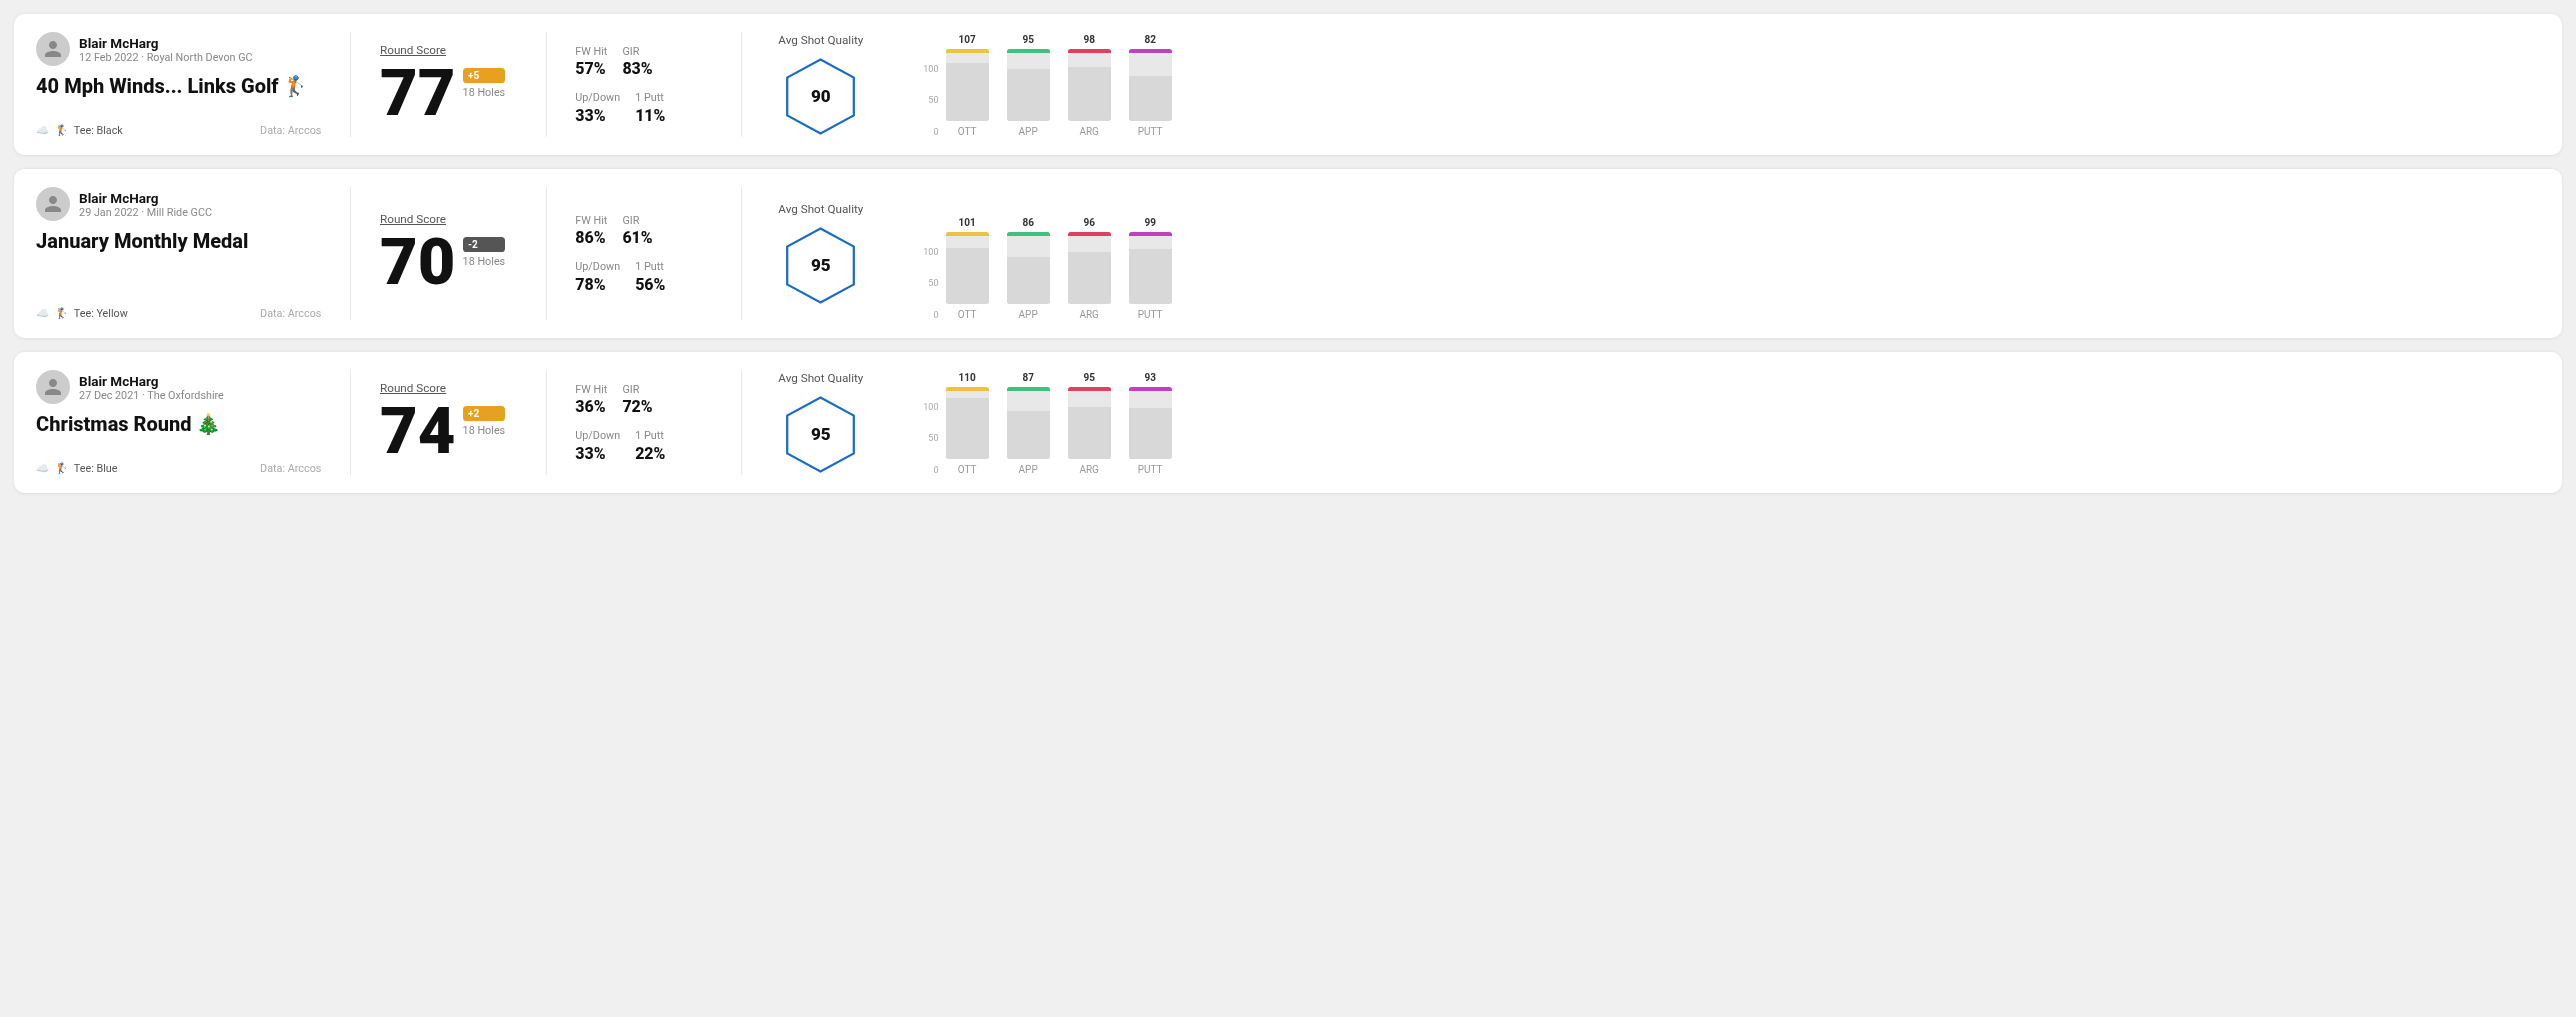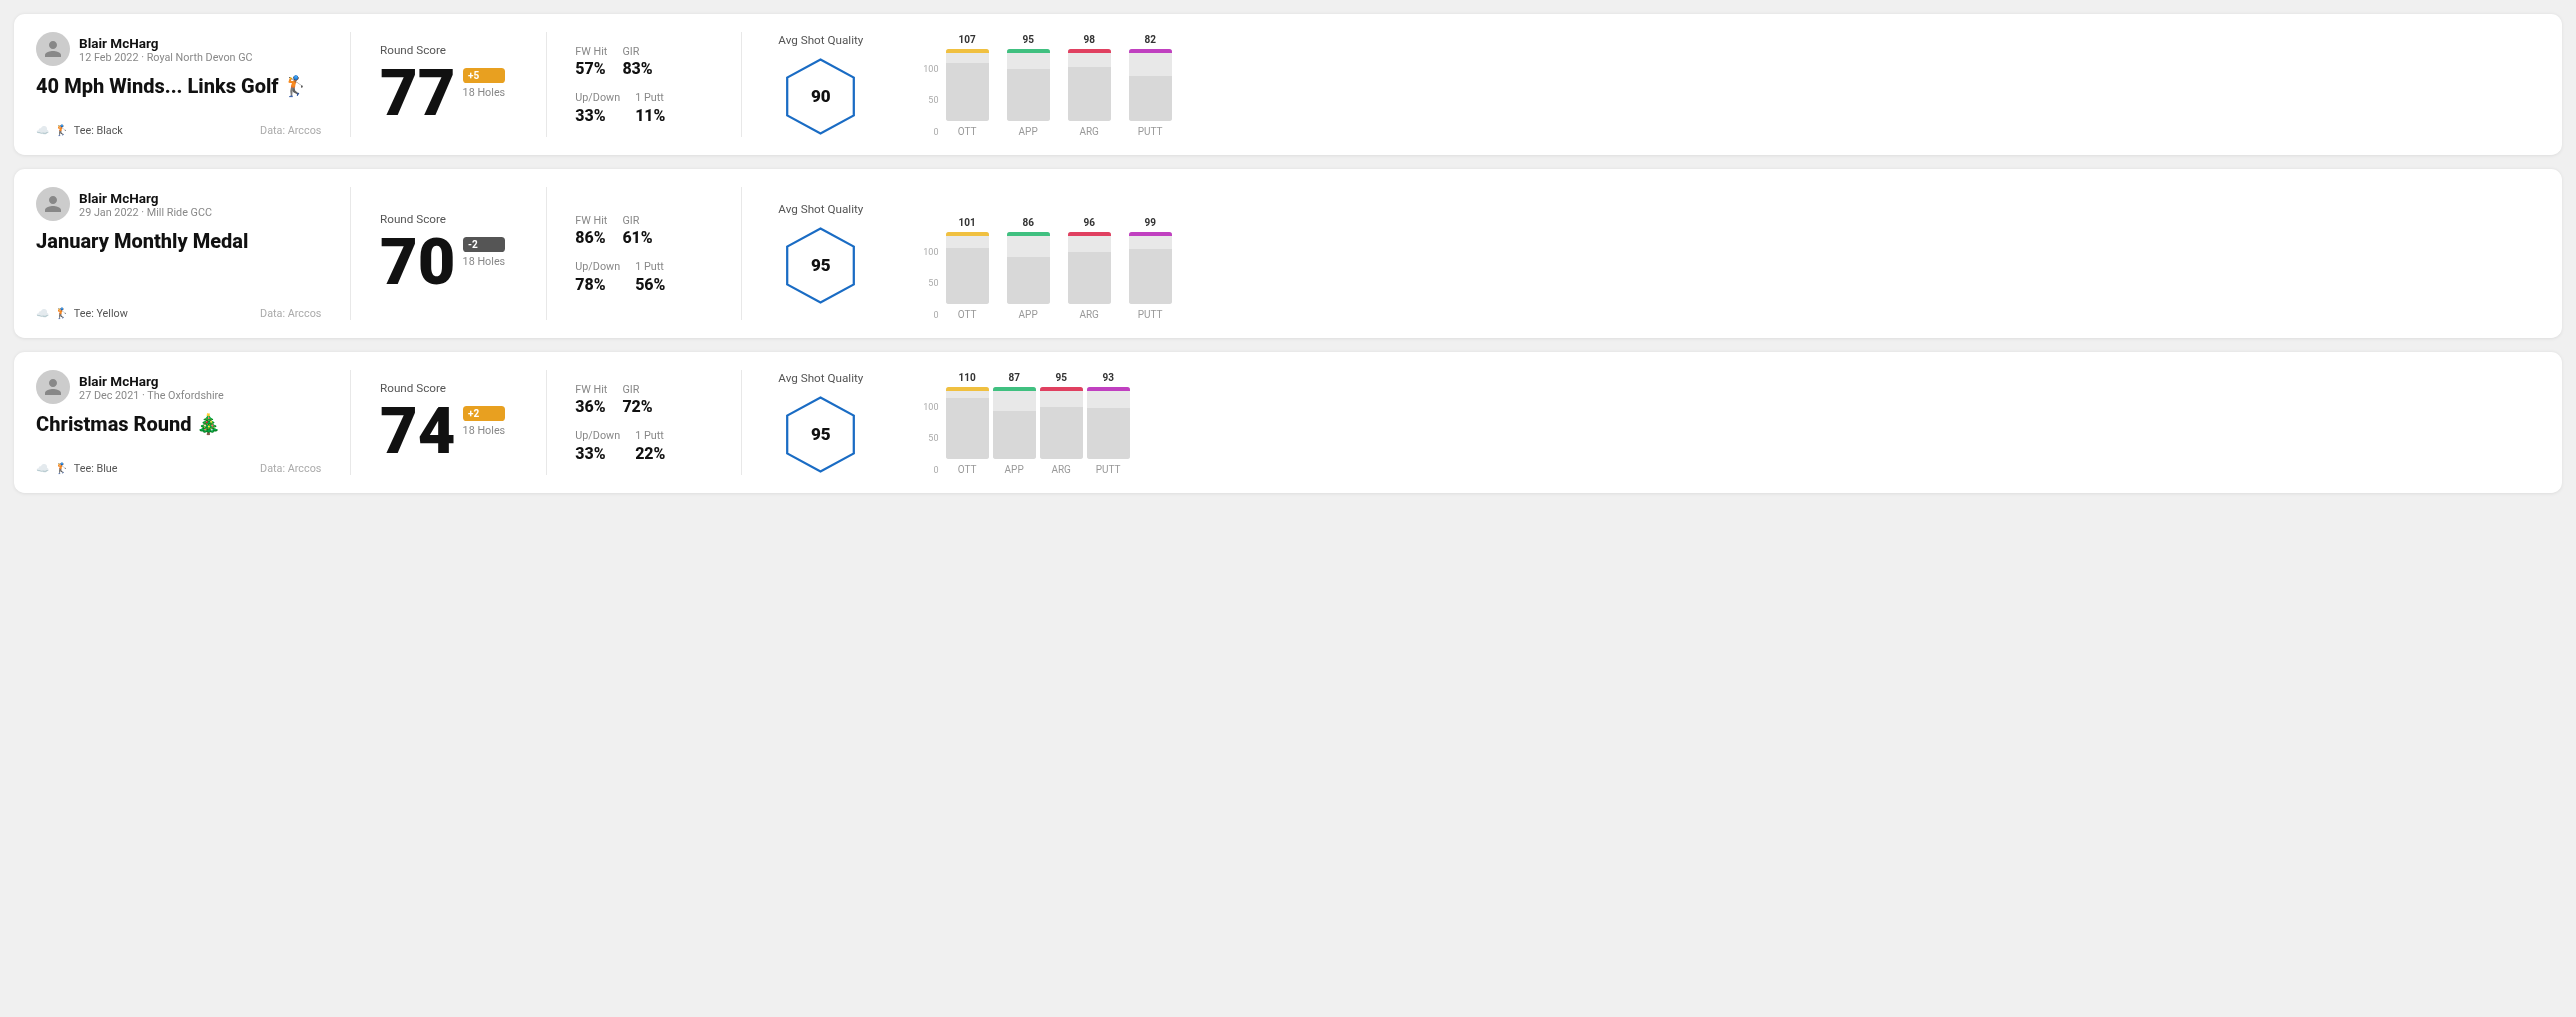--- a/index.html
+++ b/index.html
@@ -88,20 +88,21 @@
       min-width: 180px;
       display: flex;
       flex-direction: column;
       justify-content: center;
       padding: 0 21.7px;
     }
     .score-label {
       font-size: 11.7px;
       color: #555;
       margin-bottom: 3.6px;
+      text-decoration: underline;
     }
     .score-main {
       display: flex;
       align-items: flex-start;
       gap: 7.2px;
     }
     .score-number {
       font-size: 65px;
       font-weight: 900;
       line-height: 1;
@@ -578,21 +579,21 @@
       </div>
     </div>
 
     <div class="chart-section">
       <div class="chart-full">
     <div class="y-col">
       <span class="y-tick">100</span>
       <span class="y-tick">50</span>
       <span class="y-tick">0</span>
     </div>
-    <div style="display:flex; gap:4px; align-items:flex-end;">
+    <div style="display:flex; gap:18px; align-items:flex-end;">
       <div class="bar-col">
         <div class="bar-top-val">110</div>
         <div class="bar-body">
           <div class="bar-inner" style="height:61px; background:#d8d8d8;"></div>
           <div class="bar-stripe" style="background:#f0c040;"></div>
         </div>
         <div class="bar-lbl">OTT</div>
       </div>
       <div class="bar-col">
         <div class="bar-top-val">87</div>

